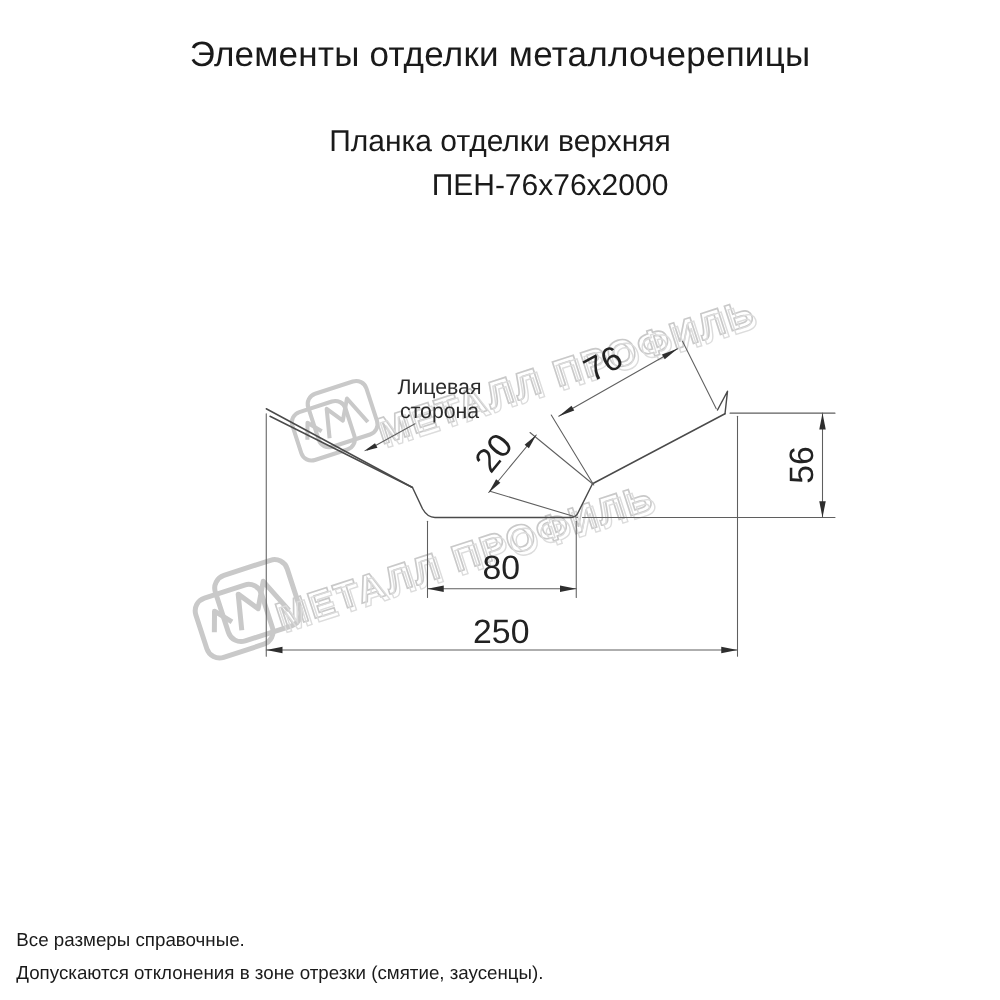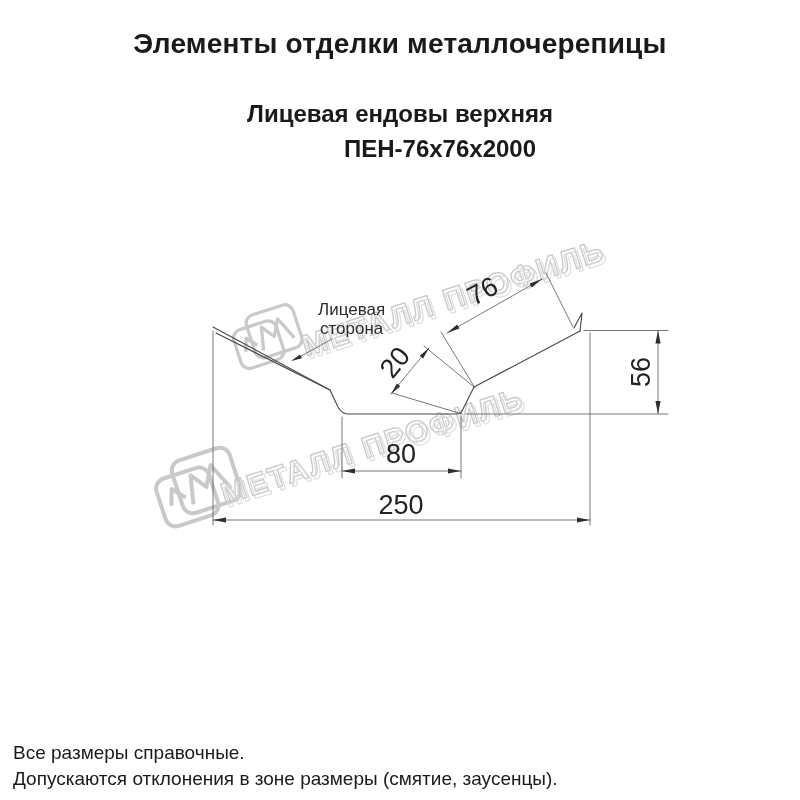--- a/index.html
+++ b/index.html
@@ -1,26 +1,26 @@
 <!DOCTYPE html>
 <html><head>
 <meta charset="utf-8">
 <style>
   html,body{margin:0;padding:0;}
   .page{
     position:relative;width:800px;height:800px;background:#ffffff;
     font-family:"Liberation Sans","DejaVu Sans",sans-serif;overflow:hidden;
   }
   
-  .hdr{position:absolute;left:0;width:800px;text-align:center;color:#1a1a1a;font-weight:bold;}
+  .hdr{position:absolute;left:0;width:800px;text-align:center;color:#1a1a1a;font-weight:normal;}
   .title{top:28px;font-size:28px;letter-spacing:0.2px;}
   .subtitle{top:100px;font-size:24px;}
   .product-code{top:135px;font-size:24px;padding-left:40px;}
   
-  .footer{position:absolute;left:13px;top:740px;color:#1a1a1a;font-size:19px;line-height:26px;}
+  .footer{position:absolute;left:13px;top:740px;color:#1a1a1a;font-size:15px;line-height:26px;}
   
   .wm{position:absolute;pointer-events:none;z-index:1;}
   .wm-text{
     font-weight:bold;font-size:30px;letter-spacing:2px;white-space:nowrap;
     color:transparent;-webkit-text-stroke:1.3px #c9c9c9;
     transform-origin:0 50%;position:absolute;
   }
   .wm-text.ghost{-webkit-text-stroke:1.1px #dcdcdc;}
   .wm-logo{position:absolute;transform-origin:50% 50%;}
   
@@ -30,21 +30,21 @@
   .arr{fill:#2e2e2e;stroke:none;}
   .dimtxt{fill:#222222;font-size:27px;font-family:"Liberation Sans","DejaVu Sans",sans-serif;}
   .lbltxt{fill:#2b2b2b;font-size:17px;font-family:"Liberation Sans","DejaVu Sans",sans-serif;}
 </style>
 </head>
 <body>
 
 <div class="page">
 
   <div class="hdr title">Элементы отделки металлочерепицы</div>
-  <div class="hdr subtitle">Лицевая ендовы верхняя</div>
+  <div class="hdr subtitle">Планка отделки верхняя</div>
   <div class="hdr product-code">ПЕН-76х76х2000</div>
 
   <div class="wm">
     <svg class="wm-logo" style="left:233px;top:306px;transform:rotate(-18deg);" width="72" height="66" viewBox="0 0 100 90">
       <g fill="none" stroke="#c9c9c9" stroke-width="4.5" stroke-linejoin="round">
         <rect x="3" y="20" width="62" height="56" rx="12"></rect>
         <rect x="26" y="6" width="68" height="62" rx="12"></rect>
         <path d="M38,58 L45,26 L58,44 L70,22 L84,54"></path>
         <path d="M14,52 L20,34 L32,48"></path>
       </g>
@@ -122,16 +122,16 @@
       <path class="dline" d="M 462,414 L 392,393"></path>
       <path class="dline" d="M 391,394 L 429,348"></path>
       <polygon class="arr" points="429,348 423.1,358.6 419.7,355.8"></polygon>
       <polygon class="arr" points="391,394 400.3,386.2 396.9,383.4"></polygon>
       <text class="dimtxt" text-anchor="middle" transform="translate(402,368) rotate(-51)">20</text>
     </g>
   </svg>
 
   <div class="footer">
     <div>Все размеры справочные.</div>
-    <div>Допускаются отклонения в зоне размеры (смятие, заусенцы).</div>
+    <div>Допускаются отклонения в зоне отрезки (смятие, заусенцы).</div>
   </div>
 
 </div>
 
 </body></html>

